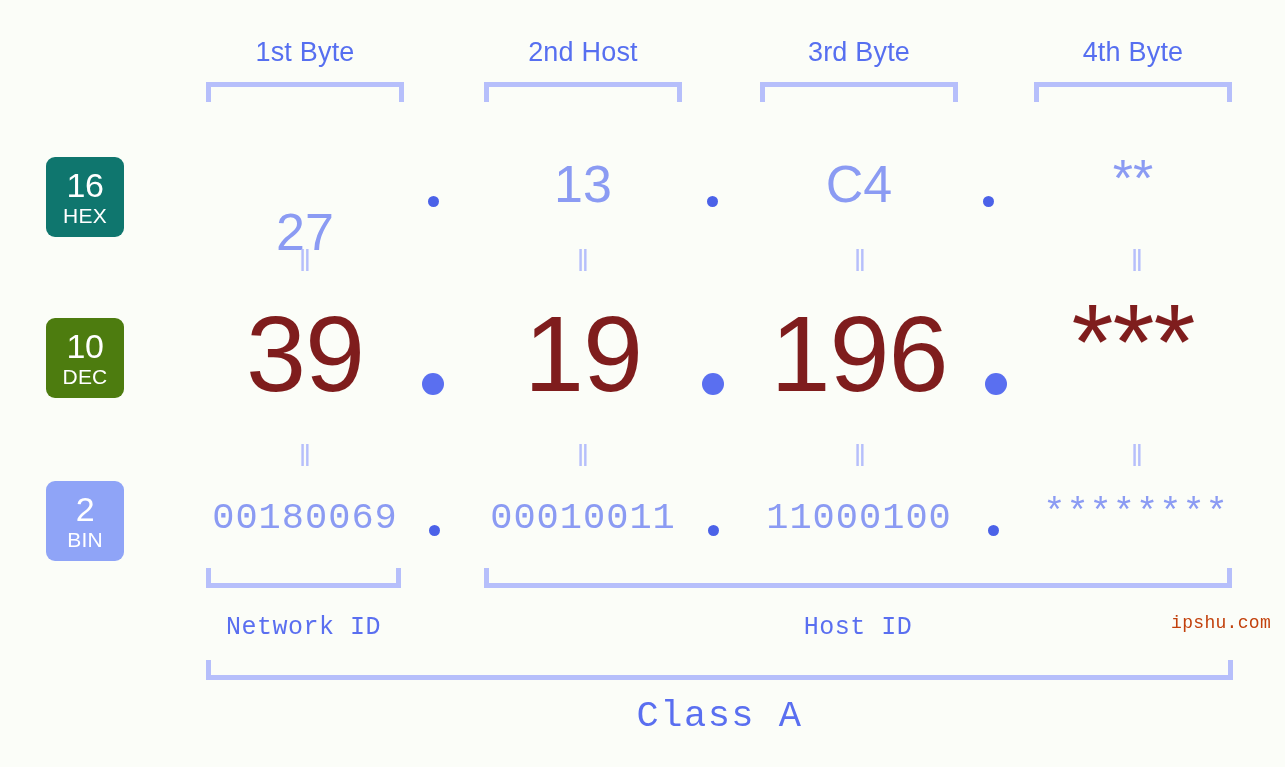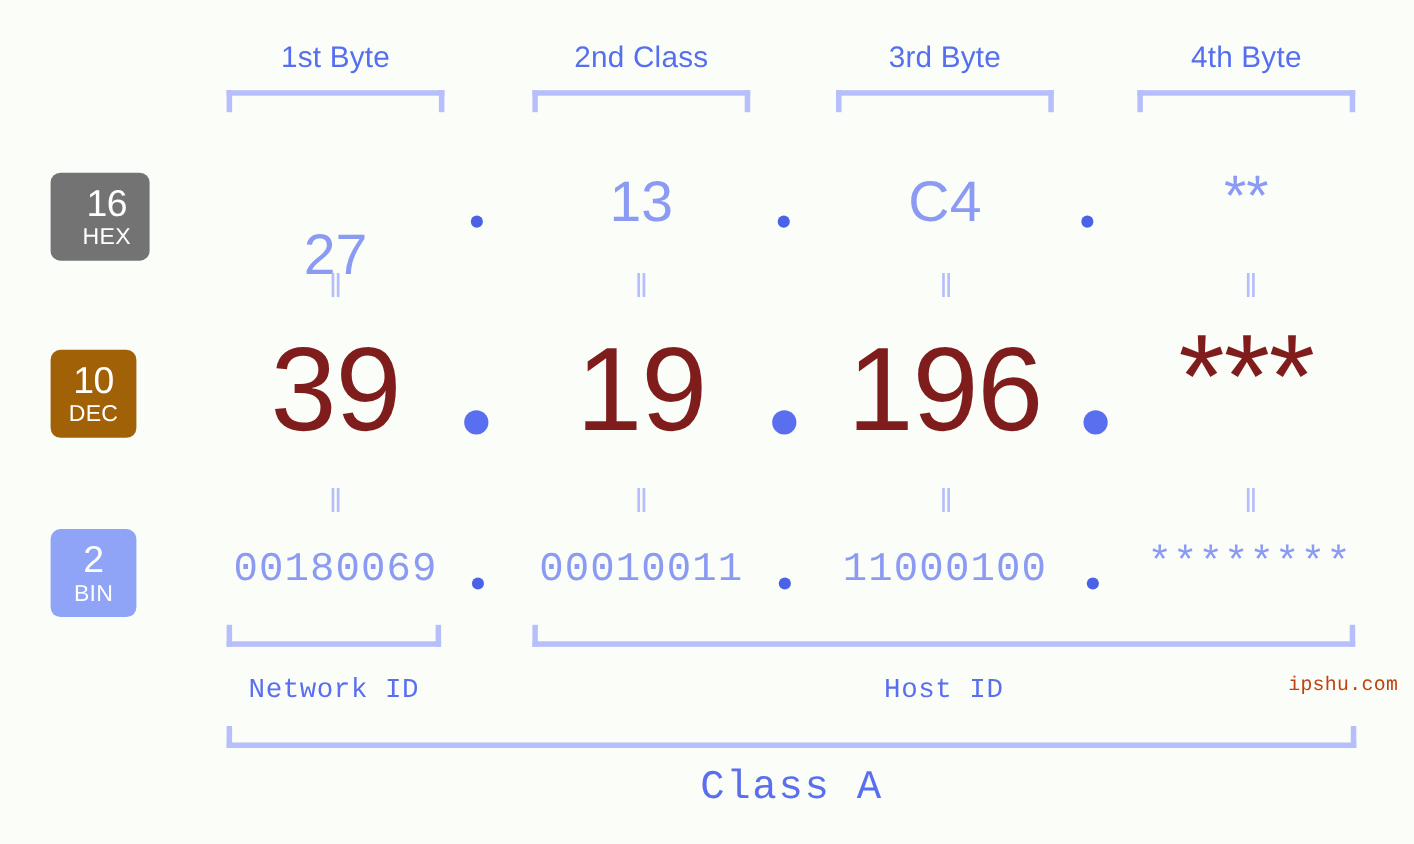--- a/index.html
+++ b/index.html
@@ -173,55 +173,55 @@
 </style>
 </head>
 <body>
 
 <div id="stage">
 
   <div class="byte-header" style="left:206px; width:198px;">
     <span>1st Byte</span>
   </div>
   <div class="byte-header" style="left:484px; width:198px;">
-    <span>2nd Class</span>
+    <span>2nd Host</span>
   </div>
   <div class="byte-header" style="left:760px; width:198px;">
     <span>3rd Byte</span>
   </div>
   <div class="byte-header" style="left:1034px; width:198px;">
     <span>4th Byte</span>
   </div>
 
   <div class="bracket down" style="left:206px; top:82px; width:198px;"></div>
   <div class="bracket down" style="left:484px; top:82px; width:198px;"></div>
   <div class="bracket down" style="left:760px; top:82px; width:198px;"></div>
   <div class="bracket down" style="left:1034px; top:82px; width:198px;"></div>
 
-  <div class="base-badge" style="top:157px; background:#737373;padding-left:12px;">
+  <div class="base-badge" style="top:157px; background:#0f766e;">
     <span class="num">16</span>
     <span class="nm">HEX</span>
   </div>
 
   <div class="row-hex">
     <div class="cell" style="left:206px; top:158px; width:198px;margin-top:48px;">27</div>
     <div class="dot" style="left:428px; top:196px;"></div>
     <div class="cell" style="left:484px; top:158px; width:198px;">13</div>
     <div class="dot" style="left:707px; top:196px;"></div>
     <div class="cell" style="left:760px; top:158px; width:198px;">C4</div>
     <div class="dot" style="left:983px; top:196px;"></div>
     <div class="cell" style="left:1034px; top:152px; width:198px;">**</div>
   </div>
 
   <div class="eq" style="left:290px; top:246px;">‖</div>
   <div class="eq" style="left:568px; top:246px;">‖</div>
   <div class="eq" style="left:845px; top:246px;">‖</div>
   <div class="eq" style="left:1122px; top:246px;">‖</div>
 
-  <div class="base-badge" style="top:318px; background:#a16207;text-align:right;">
+  <div class="base-badge" style="top:318px; background:#4d7c0f;text-align:right;">
     <span class="num">10</span>
     <span class="nm">DEC</span>
   </div>
 
   <div class="row-dec">
     <div class="cell" style="left:196px; top:300px; width:218px;">39</div>
     <div class="dot" style="left:422px; top:373px;"></div>
     <div class="cell" style="left:474px; top:300px; width:218px;">19</div>
     <div class="dot" style="left:702px; top:373px;"></div>
     <div class="cell" style="left:750px; top:300px; width:218px;">196</div>

